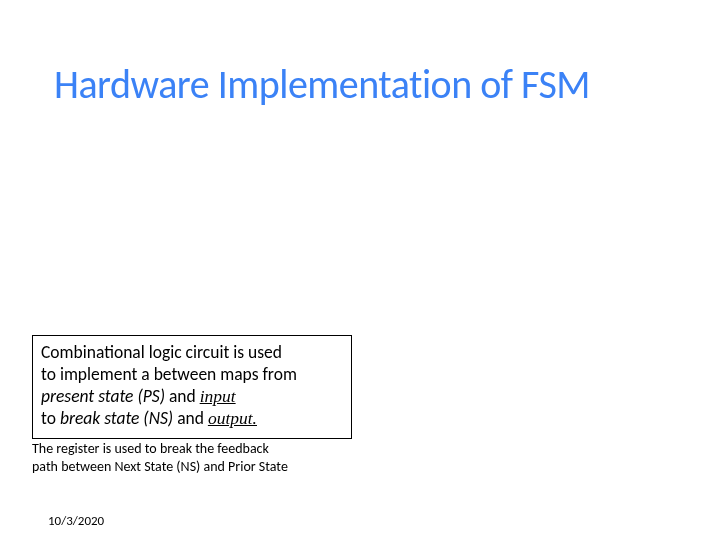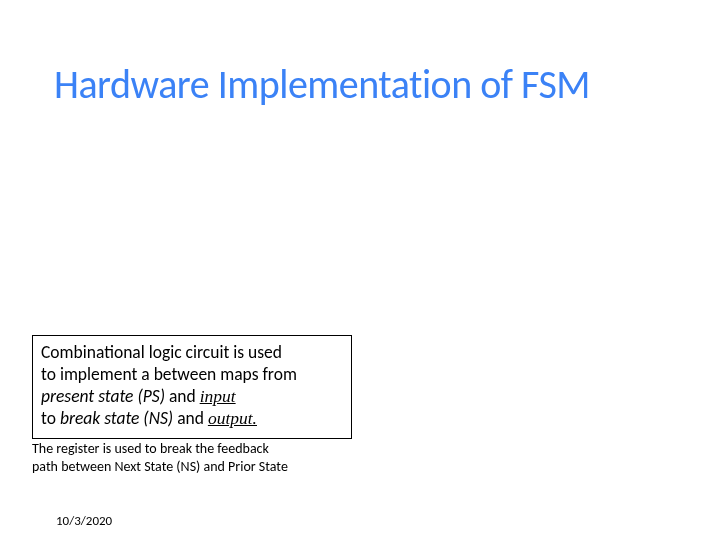--- a/index.html
+++ b/index.html
@@ -4,21 +4,21 @@
 <style>
   * { margin: 0; padding: 0; box-sizing: border-box; }
   html, body { width: 720px; height: 540px; background: #fff; font-family: Calibri, "Segoe UI", Arial, sans-serif; color: #000; overflow: hidden; }
   .slide { position: relative; width: 720px; height: 540px; }
   .title { position: absolute; left: 54px; top: 32px; width: 640px; font-size: 40px; font-weight: 400; color: #3b82f6; letter-spacing: -0.5px; margin-top: 28px; }
   .intro { position: absolute; left: 42px; top: 88px; width: 560px; font-size: 17.5px; line-height: 1.25; }
   .boxed { position: absolute; left: 32px; top: 335px; width: 320px; border: 1px solid #000; padding: 6px 8px 8px 8px; font-size: 17.5px; line-height: 1.25; }
   .boxed .italic { font-style: italic; }
   .boxed .u { text-decoration: underline; font-family: Liberation Serif, serif; }
   .closing { position: absolute; left: 32px; top: 440px; width: 380px; font-size: 14px; line-height: 1.25; }
-  .footer-left { position: absolute; left: 56px; bottom: 12px; font-size: 13px; }
+  .footer-left { position: absolute; left: 48px; bottom: 12px; font-size: 13px; }
   .footer-center { position: absolute; left: 0; right: 0; bottom: 12px; text-align: center; font-size: 13px; }
 </style>
 </head>
 <body>
 
 <div class="slide">
 
   <div class="title">Hardware Implementation of FSM</div>
 
 

